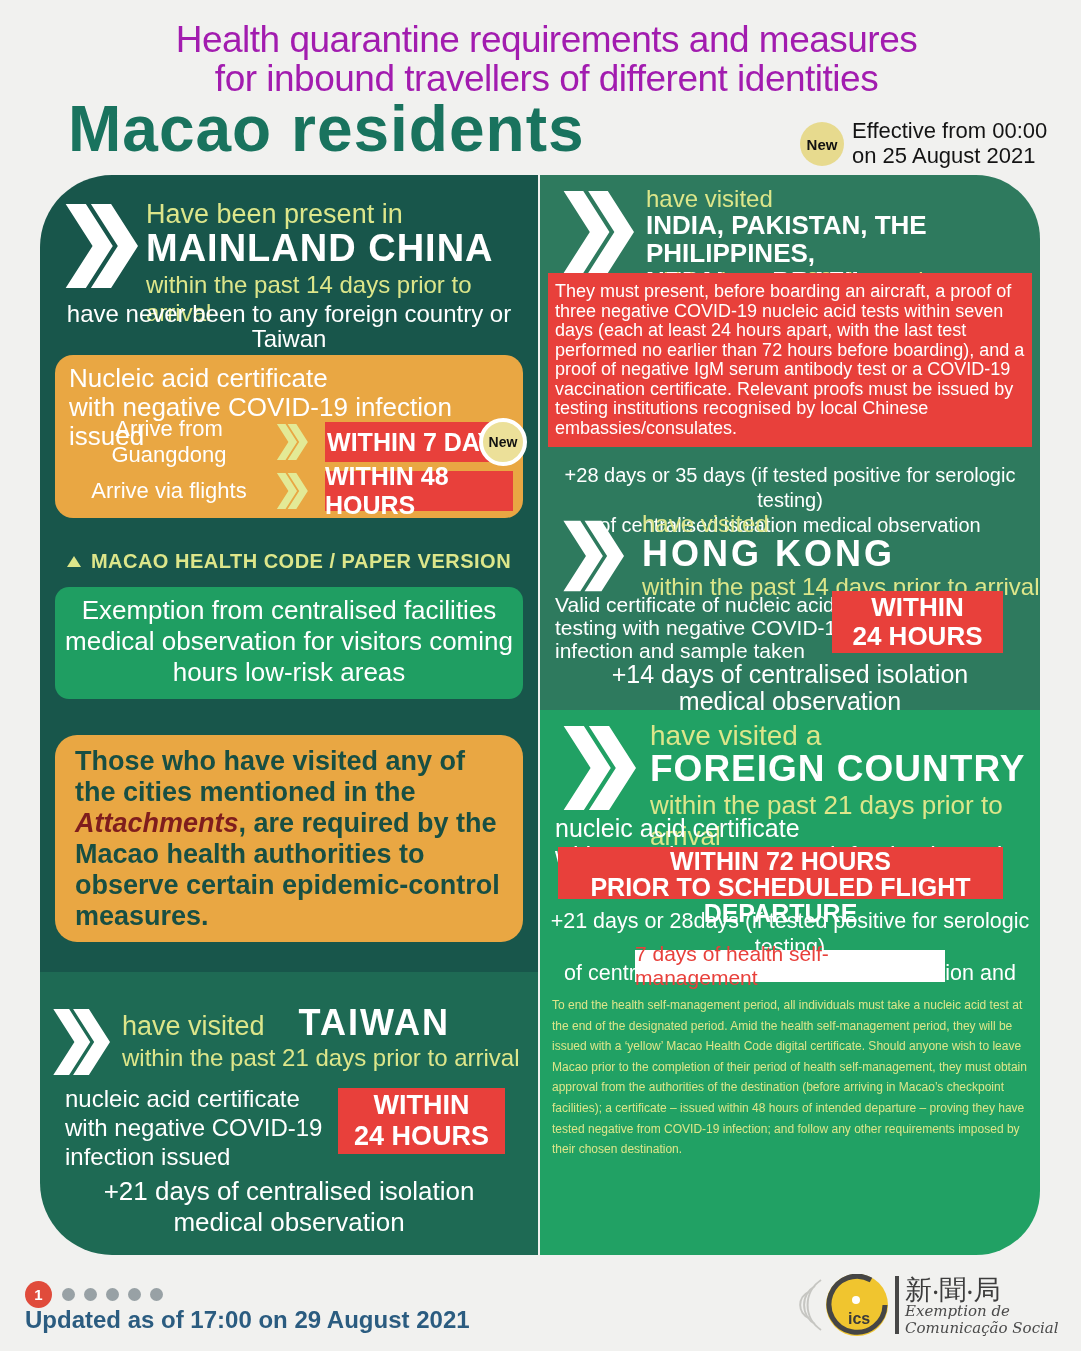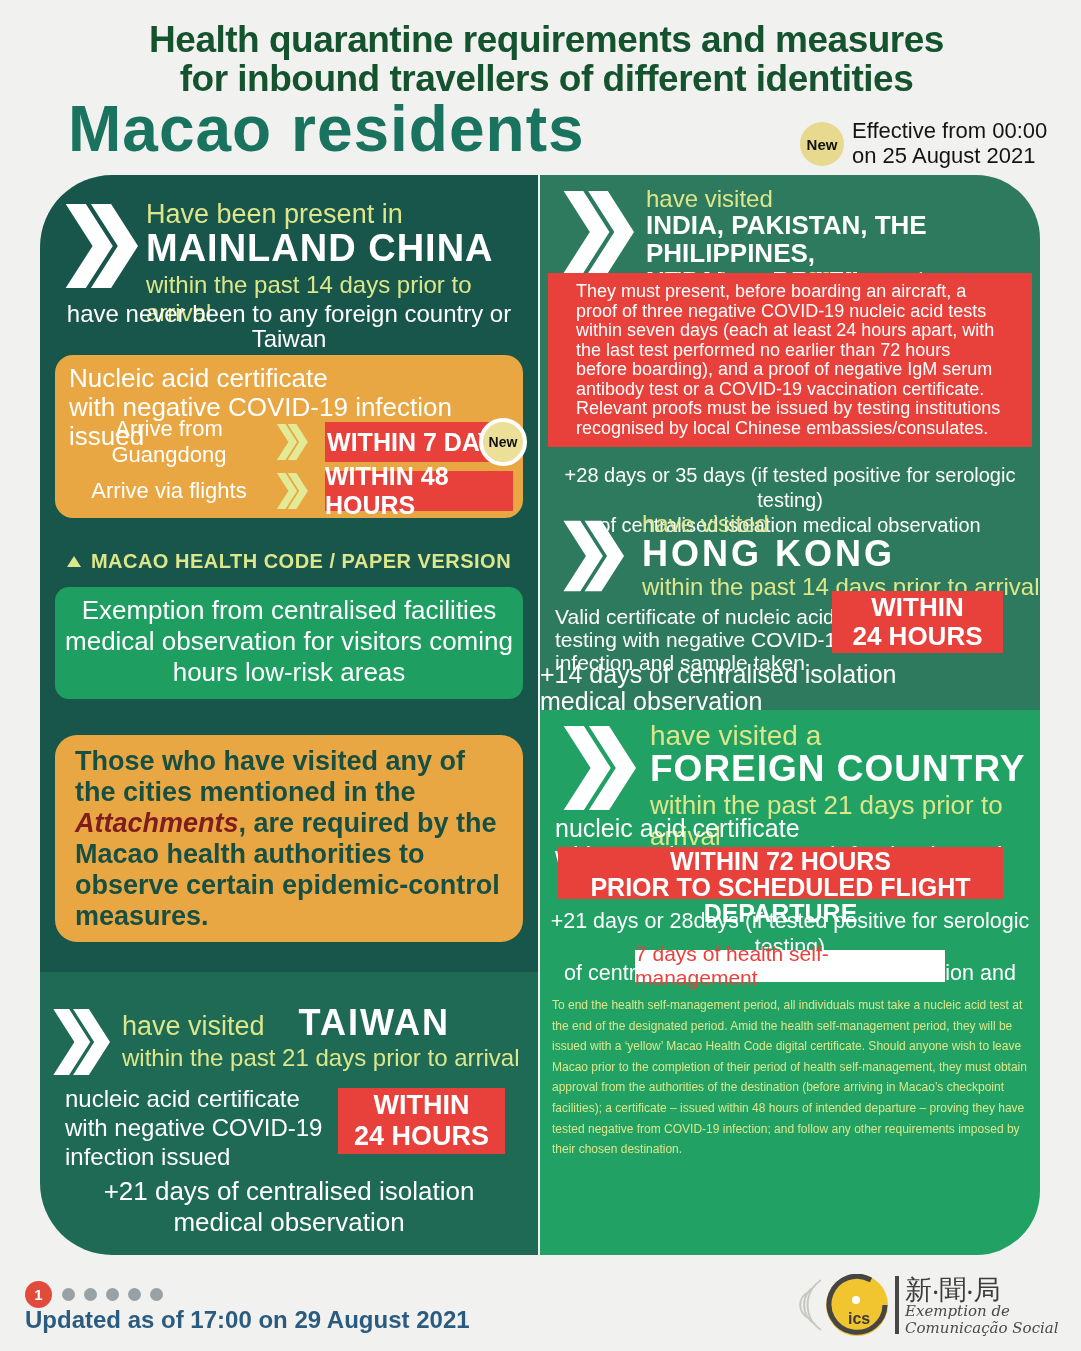--- a/index.html
+++ b/index.html
@@ -2,21 +2,21 @@
 <html><head>
 <meta charset="utf-8">
 <style>
   * { margin:0; padding:0; box-sizing:border-box; }
   html,body { background:#e9e9e7; }
   body { font-family:"Liberation Sans", sans-serif; }
   .page { position:relative; width:1081px; height:1351px; margin:0 auto; background:#f1f1ef; overflow:hidden; }
   .abs { position:absolute; }
 
   
-  .title-blue { left:12px; right:0; top:20px; text-align:center; color:#14532d; font-weight:bold; font-size:37px; line-height:39px; letter-spacing:-0.5px; }
+  .title-blue { left:12px; right:0; top:20px; text-align:center; color:#a21caf; font-weight:normal; font-size:37px; line-height:39px; letter-spacing:-0.5px; }
   .big-title  { left:68px; top:92px; color:#19735e; font-weight:bold; font-size:64px; letter-spacing:1px; }
   .hdr-new    { left:800px; top:122px; width:44px; height:44px; border-radius:50%; background:#e7da8e; display:flex; align-items:center; justify-content:center; font-size:15px; font-weight:bold; color:#111; }
   .effective  { left:852px; top:118px; color:#141414; font-size:22px; line-height:25px; }
 
   
   .panel { position:absolute; }
   .panel-mainland     { left:40px;  top:175px; width:498px; height:797px; background:#18564b; border-top-left-radius:72px; }
   .panel-taiwan       { left:40px;  top:972px; width:498px; height:283px; background:#1e6a54; border-bottom-left-radius:72px; }
   .panel-right-top    { left:540px; top:175px; width:500px; height:535px; background:#2e7a5e; border-top-right-radius:64px; }
   .panel-right-bottom { left:540px; top:710px; width:500px; height:545px; background:#21a164; border-bottom-right-radius:64px; }
@@ -56,29 +56,29 @@
   .tw-sub  { left:82px; top:72px; font-size:24px; }
   .tw-cert { left:25px; top:112px; color:#fff; font-size:24px; line-height:29px; }
   .tw-red  { left:298px; top:116px; width:167px; height:66px; background:#e8403b; text-align:center; color:#fff; font-weight:bold; font-size:27px; line-height:31px; padding-top:2px; }
   .tw-iso  { left:0; right:0; top:204px; text-align:center; color:#fff; font-size:26px; line-height:31px; }
 
   
   .sa-chev { left:22px; top:8px; width:72px; height:98px; }
   .sa-intro { left:106px; top:10px; font-size:24px; }
   .sa-title { left:106px; top:36px; color:#fff; font-weight:bold; font-size:26px; line-height:28px; }
   .sa-sub   { left:106px; top:92px; font-size:24px; }
-  .sa-req   { left:8px; right:8px; top:98px; background:#e8403b; padding:9px 28px; color:#fff; font-size:18px; line-height:19.5px; }
+  .sa-req   { left:8px; right:8px; top:98px; background:#e8403b; padding:9px 7px; color:#fff; font-size:18px; line-height:19.5px; }
   .sa-iso   { left:0; right:0; top:288px; text-align:center; color:#fff; font-size:20px; line-height:25px; }
   .hk-chev  { left:22px; top:338px; width:62px; height:86px; }
   .hk-intro { left:102px; top:335px; font-size:24px; }
   .hk-title { left:102px; top:358px; color:#fff; font-weight:bold; font-size:36px; letter-spacing:3px; }
   .hk-sub   { left:102px; top:398px; font-size:24px; }
-  .hk-cert  { left:15px; top:430px; color:#fff; font-size:21px; line-height:23px; }
+  .hk-cert  { left:15px; top:418px; color:#fff; font-size:21px; line-height:23px; }
   .hk-red   { left:292px; top:416px; width:171px; height:62px; background:#e8403b; text-align:center; color:#fff; font-weight:bold; font-size:26px; line-height:29px; padding-top:2px; }
-  .hk-iso   { left:0; right:0; top:486px; text-align:left; color:#fff; font-size:25px; line-height:27px; }
+  .hk-iso   { left:0; right:0; top:486px; text-align:center; color:#fff; font-size:25px; line-height:27px; }
 
   
   .fc-chev  { left:22px; top:8px; width:74px; height:100px; }
   .fc-intro { left:110px; top:10px; font-size:28px; }
   .fc-title { left:110px; top:38px; color:#fff; font-weight:bold; font-size:37px; letter-spacing:1px; }
   .fc-sub   { left:110px; top:80px; font-size:26px; }
   .fc-cert  { left:15px; top:104px; color:#fff; font-size:25px; line-height:28px; }
   .fc-red   { left:18px; top:137px; width:445px; height:52px; background:#e8403b; text-align:center; color:#fff; font-weight:bold; font-size:25px; line-height:26px; padding-top:1px; }
   .fc-iso   { left:0; right:0; top:198px; text-align:center; color:#fff; font-size:21.5px; line-height:26px; }
   .fc-self  { left:95px; top:240px; width:310px; height:32px; background:#ffffff; display:flex; align-items:center; justify-content:center; color:#e8403b; font-size:21px; }

